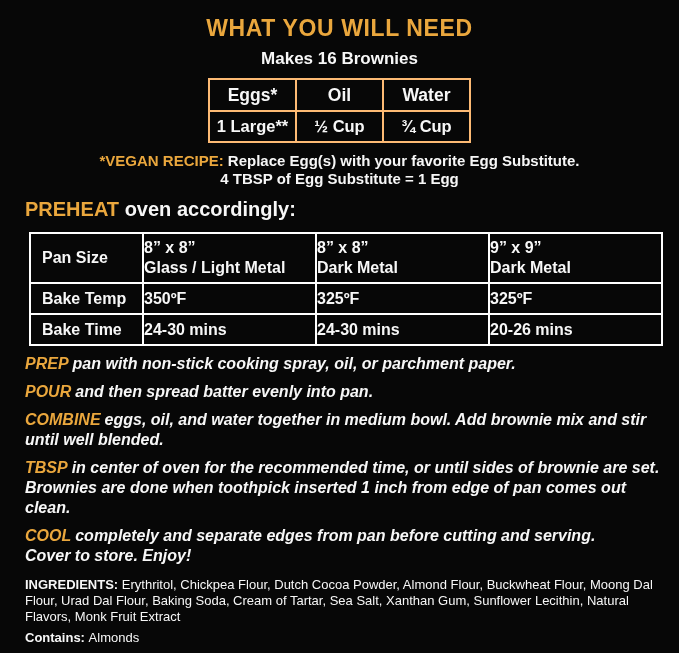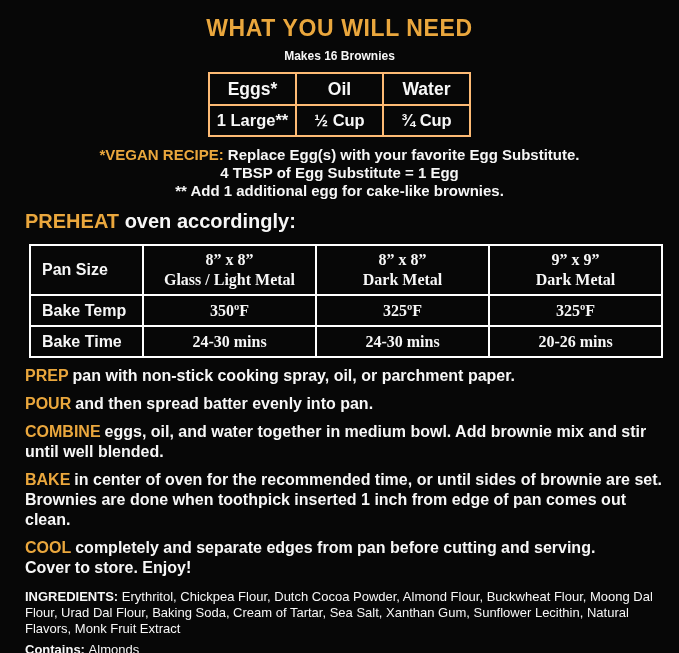--- a/index.html
+++ b/index.html
@@ -27,21 +27,21 @@
   }
   .title {
     text-align: center;
     font-size: 23px;
     font-weight: bold;
     letter-spacing: 0.6px;
     color: #EAA73D;
   }
   .subtitle {
     text-align: center;
-    font-size: 12px;
+    font-size: 17px;
     font-weight: bold;
     margin-top: 7px;
   }
   table { border-collapse: collapse; }
   .need-table {
     margin: 9px auto 0 auto;
   }
   .need-table td, .need-table th {
     border: 2px solid #fdba74;
     width: 85px;
@@ -71,26 +71,24 @@
     font-weight: bold;
     padding: 3px 0;
   }
   .pan-table td.rowlabel {
     width: 100px;
     text-align: left;
     padding-left: 11px;
   }
   .pan-table td.datacell {
     width: 171px;
-    text-align: center;
-    font-family: Liberation Serif, serif;
   }
   .pan-table tr.hdr td { height: 42px; line-height: 20px; }
   .pan-table tr.small td { height: 23px; }
-  .steps { margin-top: 4px; }
+  .steps { margin-top: 4px; font-style: italic; }
   .step {
     margin: 8px 0 0 25px;
     max-width: 640px;
     font-size: 16px;
     font-weight: bold;
     line-height: 20px;
   }
   .step .step-text { white-space: pre-line; }
   .step .step-label { margin-right: 4px; }
   .ingredients {
@@ -130,21 +128,20 @@
       </tr>
     </tbody>
   </table>
 
   <div class="vegan-block">
     <div>
       <span class="accent">*VEGAN RECIPE:</span>
       <span>Replace Egg(s) with your favorite Egg Substitute.</span>
     </div>
     <div>4 TBSP of Egg Substitute = 1 Egg</div>
-    <div>** Add 1 additional egg for cake-like brownies.</div>
   </div>
 
   <div class="preheat-line">
     <span class="accent">PREHEAT</span>
     <span>oven accordingly:</span>
   </div>
 
   <table class="pan-table">
     <tbody>
       <tr class="hdr">
@@ -182,21 +179,21 @@
       <span class="accent step-label">PREP</span><span class="step-text">pan with non-stick cooking spray, oil, or parchment paper.</span>
     </div>
     <div class="step">
       <span class="accent step-label">POUR</span><span class="step-text">and then spread batter evenly into pan.</span>
     </div>
     <div class="step">
       <span class="accent step-label">COMBINE</span><span class="step-text">eggs, oil, and water together in medium bowl. Add brownie mix and stir
 until well blended.</span>
     </div>
     <div class="step">
-      <span class="accent step-label">BAKE</span><span class="step-text">in center of oven for the recommended time, or until sides of brownie are set.
+      <span class="accent step-label">TBSP</span><span class="step-text">in center of oven for the recommended time, or until sides of brownie are set.
 Brownies are done when toothpick inserted 1 inch from edge of pan comes out clean.</span>
     </div>
     <div class="step">
       <span class="accent step-label">COOL</span><span class="step-text">completely and separate edges from pan before cutting and serving.
 Cover to store. Enjoy!</span>
     </div>
   </div>
 
   <div class="ingredients">
     <span>INGREDIENTS:</span>

